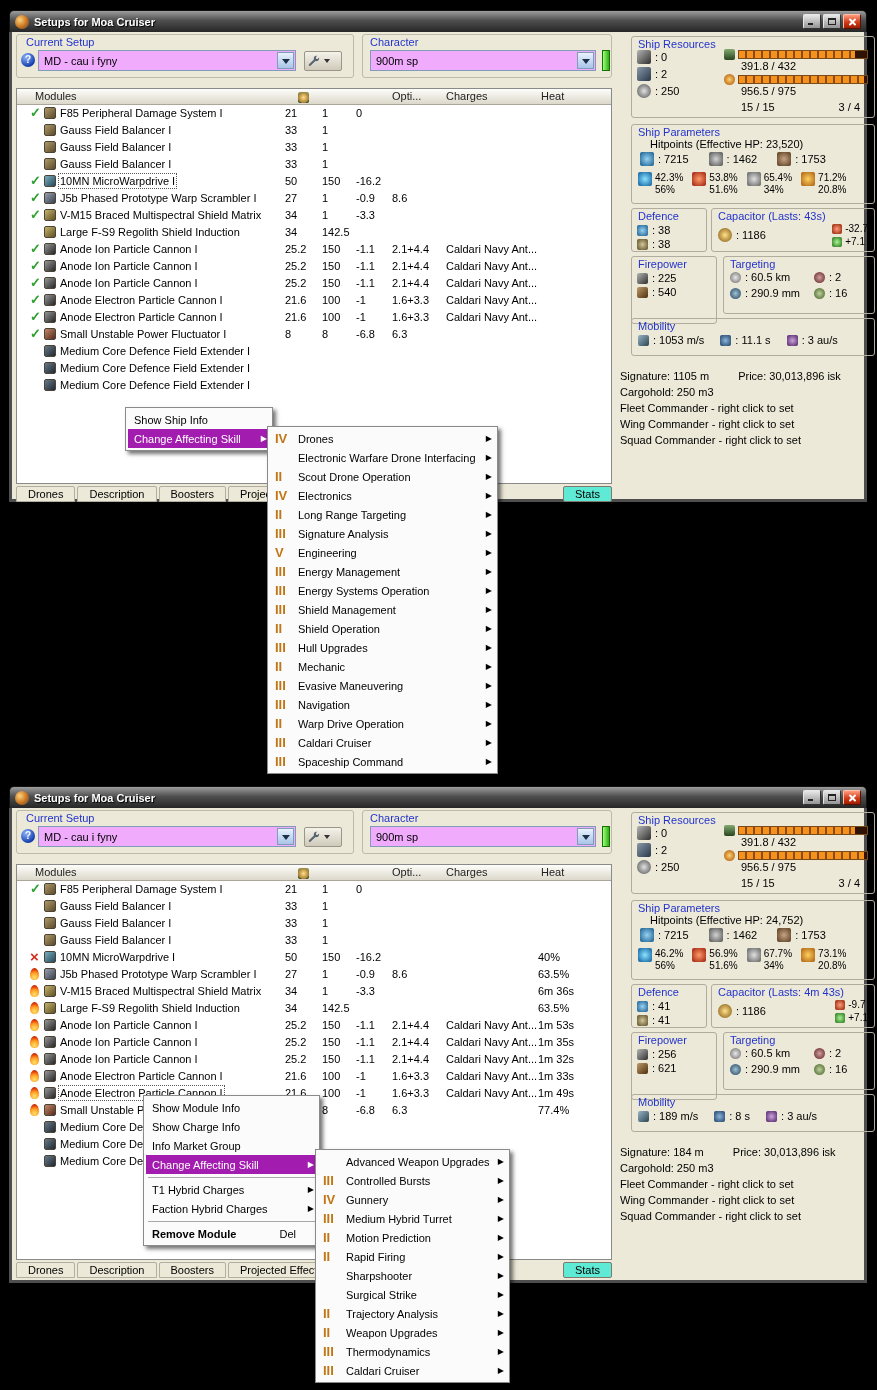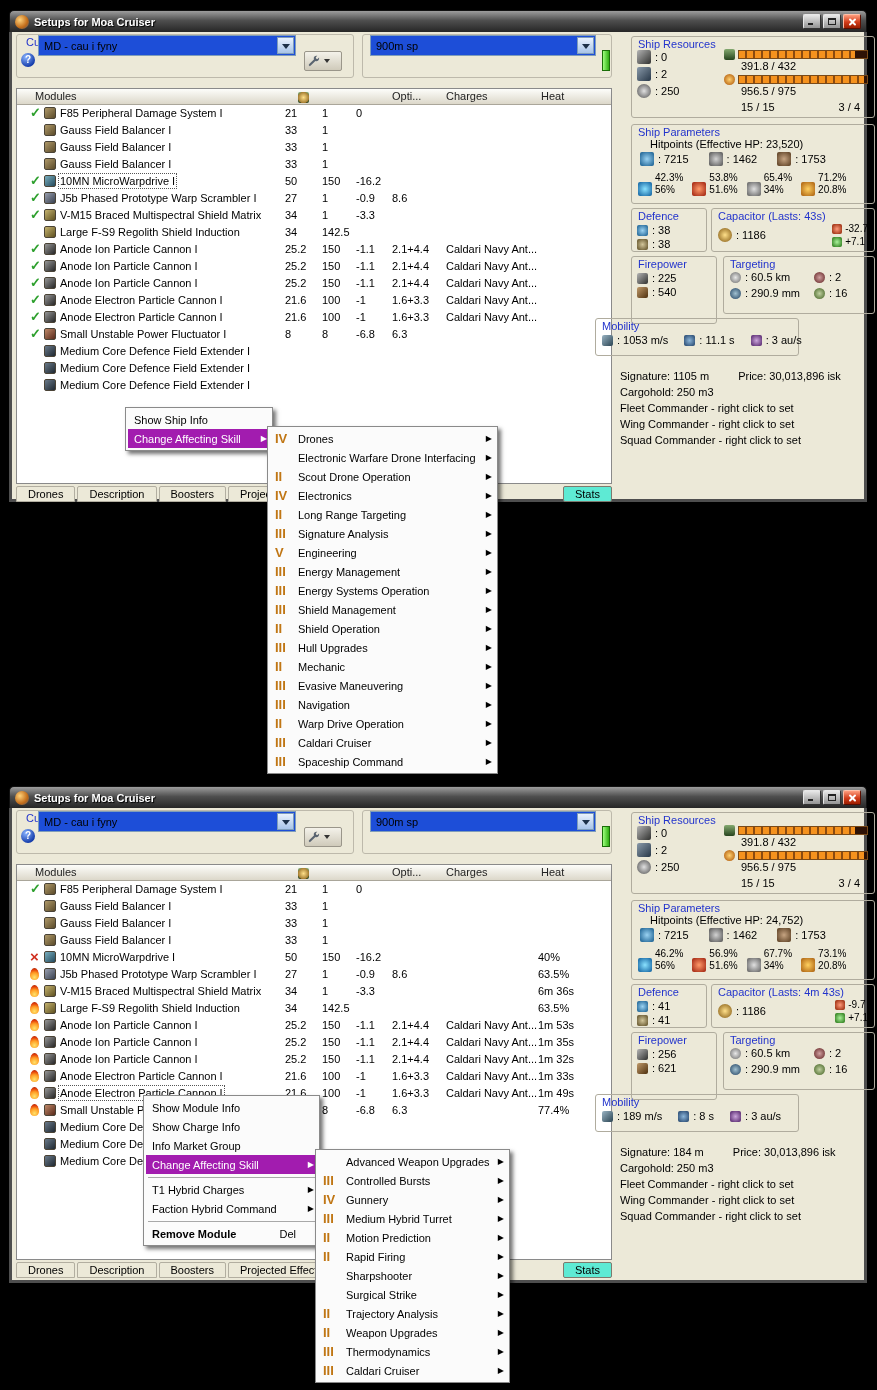--- a/index.html
+++ b/index.html
@@ -32,21 +32,21 @@
   
   .sec{position:absolute;border:1px solid #bdb9ab;border-radius:3px;}
   .sec-setup{left:4px;top:2px;width:338px;height:44px;}
   .sec-char{left:350px;top:2px;width:250px;height:44px;}
   .blab{position:absolute;color:#2233cc;}
   .setup-label{left:14px;top:4px;}
   .char-label{left:358px;top:4px;}
   .help{position:absolute;left:9px;top:21px;width:14px;height:14px;border-radius:50%;text-align:center;
         line-height:14px;font-size:10px;font-weight:bold;color:#fff;
         background:radial-gradient(circle at 35% 30%,#8ab4ff,#1038a8 75%);}
-  .dd{position:absolute;top:3px;height:21px;background:#1d4ed8;border:1px solid #7f9db9;
+  .dd{position:absolute;top:18px;height:21px;background:#f0abfc;border:1px solid #7f9db9;
       display:flex;align-items:center;padding:0 20px 0 5px;white-space:nowrap;overflow:hidden;}
   .dd-setup{left:26px;width:258px;}
   .dd-char{left:358px;width:226px;}
   .ddbtn{position:absolute;right:1px;top:1px;width:17px;height:17px;border:1px solid #7f9db9;
          background:linear-gradient(#eaf2fd,#a8c4e8);}
   .ddbtn::after{content:"";position:absolute;left:4px;top:6px;border:4px solid transparent;border-top:5px solid #1c3048;}
   .toolbtn{position:absolute;left:292px;top:19px;width:38px;height:20px;display:flex;align-items:center;gap:3px;
            padding:0 3px;background:linear-gradient(#f4f2ea,#cfcaba);border:1px solid #9a968a;border-radius:2px;}
   .ddcaret{width:0;height:0;border:3px solid transparent;border-top:4px solid #333;margin-top:3px;}
   .train{position:absolute;left:590px;top:18px;width:8px;height:21px;
@@ -86,21 +86,21 @@
 
   
   .gbox{position:absolute;border:1px solid #b0ac9e;border-radius:3px;margin-left:11px;}
   .gtitle{position:absolute;left:6px;top:1px;color:#2233cc;white-space:nowrap;}
   .box-res{left:608px;top:4px;width:244px;height:82px;}
   .box-par{left:608px;top:92px;width:244px;height:80px;}
   .box-def{left:608px;top:176px;width:76px;height:44px;}
   .box-cap{left:688px;top:176px;width:164px;height:44px;}
   .box-fir{left:608px;top:224px;width:86px;height:68px;}
   .box-tar{left:700px;top:224px;width:152px;height:58px;}
-  .box-mob{left:572px;top:286px;width:204px;height:38px;}
+  .box-mob{left:608px;top:286px;width:244px;height:38px;}
   .sico{width:14px;height:14px;flex:none;display:inline-block;border-radius:2px;
         background:linear-gradient(135deg,#9a9a9a,#484848);}
   .sico.sm{width:11px;height:11px;}
   .scell{display:flex;align-items:center;gap:4px;white-space:nowrap;}
   .turret-icon{background:linear-gradient(135deg,#b4b4b4,#30312f);}
   .launcher-icon{background:linear-gradient(135deg,#8a9aaa,#273748);}
   .calibration-icon{background:radial-gradient(#e0e0e0,#4e4e4e);border-radius:50%;}
   .cpu-icon{background:linear-gradient(#84aa70,#27441e);}
   .powergrid-icon{background:radial-gradient(#ffd070,#a84e00);border-radius:50%;}
   .shield-icon{background:radial-gradient(#9ad2f2,#145a8c);}
@@ -131,21 +131,21 @@
   .res-bars{flex:1;padding-right:4px;}
   .brtop{display:flex;align-items:center;gap:3px;height:12px;}
   .segbar{width:130px;height:9px;border:1px solid #7a4a18;background:#2e1205;display:inline-block;}
   .bar-fill{display:block;height:100%;background:repeating-linear-gradient(90deg,#f5921e 0 6px,#8a4a10 6px 8px);}
   .brtext{padding-left:17px;height:13px;}
   .res-extra{display:flex;justify-content:space-between;padding:3px 10px 0 17px;}
 
   .hp-label{position:absolute;left:18px;top:13px;white-space:nowrap;}
   .hp-row{position:absolute;left:8px;top:27px;display:flex;gap:20px;}
   .resists{position:absolute;left:6px;top:47px;display:flex;gap:9px;}
-  .rgroup{display:flex;align-items:flex-end;gap:3px;}
+  .rgroup{display:flex;align-items:flex-start;gap:3px;}
   .rvals{display:flex;flex-direction:column;font-size:10px;line-height:12px;}
 
   .vrows{padding:14px 0 0 5px;}
   .vrows .scell{height:14px;}
   .cap-flex{display:flex;align-items:center;padding:13px 6px 0 6px;}
   .cap-deltas{margin-left:auto;}
   .cap-deltas .scell{height:13px;font-size:10px;gap:3px;}
   .cap-deltas .sico{width:10px;height:10px;}
   .tgrid{display:grid;grid-template-columns:1fr 48px;row-gap:4px;padding:14px 12px 0 6px;}
   .mobx{display:flex;gap:16px;padding:15px 0 0 6px;}
@@ -1215,21 +1215,21 @@
       
       
       
     </div>
       <div class="mi">
       <span class="mlbl">T1 Hybrid Charges</span>
       <span class="msc"></span>
       <span class="marr">▶</span>
     </div>
       <div class="mi">
-      <span class="mlbl">Faction Hybrid Command</span>
+      <span class="mlbl">Faction Hybrid Charges</span>
       <span class="msc"></span>
       <span class="marr">▶</span>
     </div>
       <div class="mi sep">
       
       
       
     </div>
       <div class="mi bold">
       <span class="mlbl">Remove Module</span>

